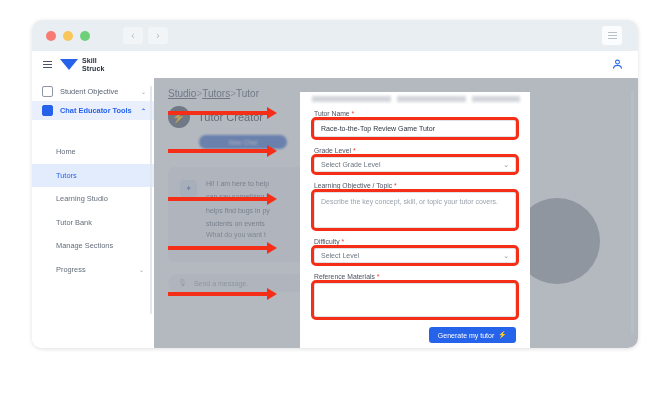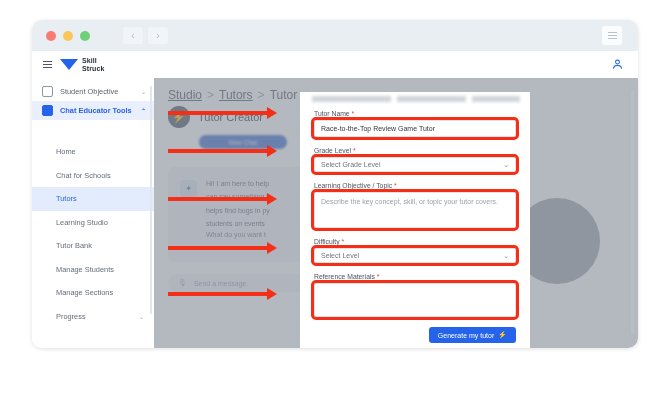--- a/index.html
+++ b/index.html
@@ -86,21 +86,21 @@
   .sub-item .chev{margin-left:auto;color:#9aa3ae;font-size:6px;}
   .sb-track{position:absolute;right:2px;top:8px;width:2px;height:228px;background:#e3e6ea;border-radius:2px;}
 
   
   .content{
     position:absolute;left:122px;top:27px;width:484px;height:270px;
     background:#fff;overflow:hidden;
   }
   .crumbs{
     position:absolute;left:14px;top:10px;display:flex;align-items:flex-start;
-    gap:5px;font-size:12px;color:#6b7380;
+    font-size:10px;color:#6b7380;
   }
   .crumbs .lnk{text-decoration:underline;}
   .crumbs .sep{color:#aab1ba;}
   .tc-head{
     position:absolute;left:14px;top:28px;display:flex;align-items:center;gap:8px;
   }
   .tc-badge{
     width:22px;height:22px;border-radius:50%;background:#6b7280;
     display:flex;align-items:center;justify-content:center;color:#fff;font-size:11px;
   }
@@ -241,34 +241,28 @@
           <div class="nav-item active-group">
             <span class="nicon"></span>
             <span>Chat Educator Tools</span>
             <span class="chev">⌃</span>
           </div>
         </div>
         <div class="sub-list">
           <div class="sub-item">
               <span>Home</span>
             </div>
-          <div class="sub-item">
-              <span>Chat for Schools</span>
-            </div>
           <div class="sub-item selected">
               <span>Tutors</span>
             </div>
           <div class="sub-item">
               <span>Learning Studio</span>
             </div>
           <div class="sub-item">
               <span>Tutor Bank</span>
-            </div>
-          <div class="sub-item">
-              <span>Manage Students</span>
             </div>
           <div class="sub-item">
               <span>Manage Sections</span>
             </div>
           <div class="sub-item">
             <span>Progress</span>
             <span class="chev">⌄</span>
           </div>
 
         </div>

